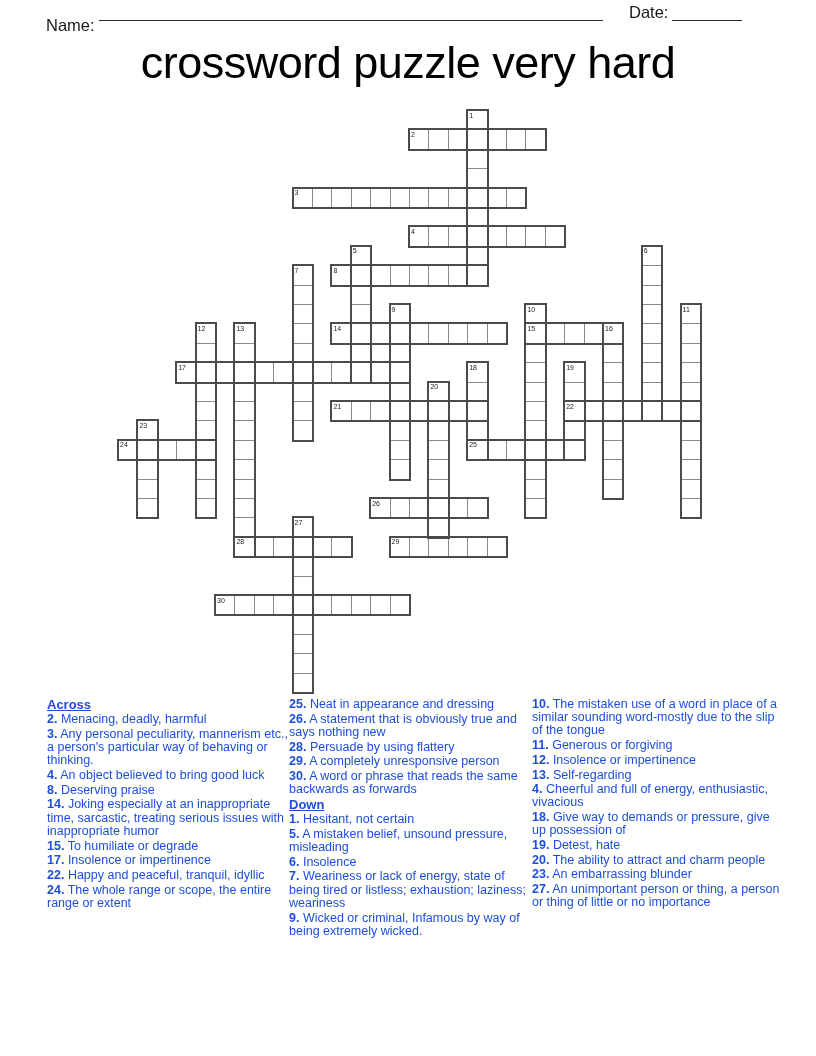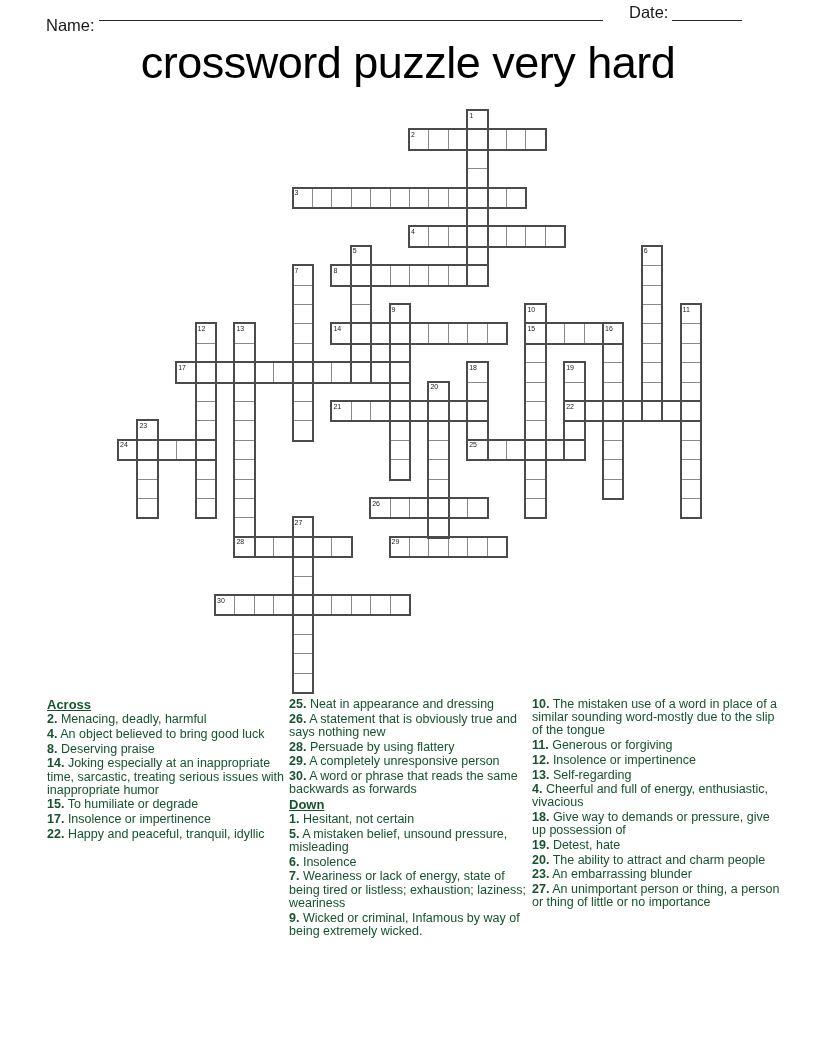--- a/index.html
+++ b/index.html
@@ -23,21 +23,21 @@
   }
   .word-outline{
     position:absolute;border:2px solid #4b4b4b;background:transparent;
     box-sizing:border-box;pointer-events:none;
   }
   .cell-num{
     position:absolute;font-size:7px;line-height:7px;color:#222;
     pointer-events:none;
   }
   
-  .clue-col{position:absolute;font-size:12.5px;line-height:13.2px;color:#14532d;}
+  .clue-col{position:absolute;font-size:12.5px;line-height:13.2px;color:#1d4ed8;}
   .clue-item{margin:0 0 1.5px 0;}
   .clue-header{font-weight:bold;text-decoration:underline;font-size:13px;margin:0 0 2px 0;}
   .clue-num{font-weight:bold;}
 </style>
 </head>
 <body>
 
 <span class="hdr-label" style="left:46px;top:0;margin-top:16px;">Name:</span>
 <div class="blank-line" style="left:99px;top:20px;width:504px;"></div>
 <span class="hdr-label" style="left:629px;top:3px;">Date:</span>
@@ -318,26 +318,28 @@
     <span class="cell-num" style="left: 176.6px; top: 408.9px;">27</span>
     <span class="cell-num" style="left: 118.4px; top: 428.3px;">28</span>
     <span class="cell-num" style="left: 273.6px; top: 428.3px;">29</span>
     <span class="cell-num" style="left: 99px; top: 486.5px;">30</span>
   </div>
 
 <div id="clues">
     <div class="clue-col" style="left: 47px; top: 698px; width: 244px;">
       <div class="clue-header">Across</div>
       <div class="clue-item"><span class="clue-num">2.</span> <span> Menacing, deadly, harmful</span></div>
+      <div class="clue-item"><span class="clue-num">3.</span> <span> Any personal peculiarity, mannerism etc., a person's particular way of behaving or thinking.</span></div>
       <div class="clue-item"><span class="clue-num">4.</span> <span> An object believed to bring good luck</span></div>
       <div class="clue-item"><span class="clue-num">8.</span> <span> Deserving praise</span></div>
       <div class="clue-item"><span class="clue-num">14.</span> <span> Joking especially at an inappropriate time, sarcastic, treating serious issues with inappropriate humor</span></div>
       <div class="clue-item"><span class="clue-num">15.</span> <span> To humiliate or degrade</span></div>
       <div class="clue-item"><span class="clue-num">17.</span> <span> Insolence or impertinence</span></div>
       <div class="clue-item"><span class="clue-num">22.</span> <span> Happy and peaceful, tranquil, idyllic</span></div>
+      <div class="clue-item"><span class="clue-num">24.</span> <span> The whole range or scope, the entire range or extent</span></div>
     </div>
     <div class="clue-col" style="left: 289px; top: 698px; width: 240px;">
       <div class="clue-item"><span class="clue-num">25.</span> <span> Neat in appearance and dressing</span></div>
       <div class="clue-item"><span class="clue-num">26.</span> <span> A statement that is obviously true and says nothing new</span></div>
       <div class="clue-item"><span class="clue-num">28.</span> <span> Persuade by using flattery</span></div>
       <div class="clue-item"><span class="clue-num">29.</span> <span> A completely unresponsive person</span></div>
       <div class="clue-item"><span class="clue-num">30.</span> <span> A word or phrase that reads the same backwards as forwards</span></div>
       <div class="clue-header">Down</div>
       <div class="clue-item"><span class="clue-num">1.</span> <span> Hesitant, not certain</span></div>
       <div class="clue-item"><span class="clue-num">5.</span> <span> A mistaken belief, unsound pressure, misleading</span></div>

